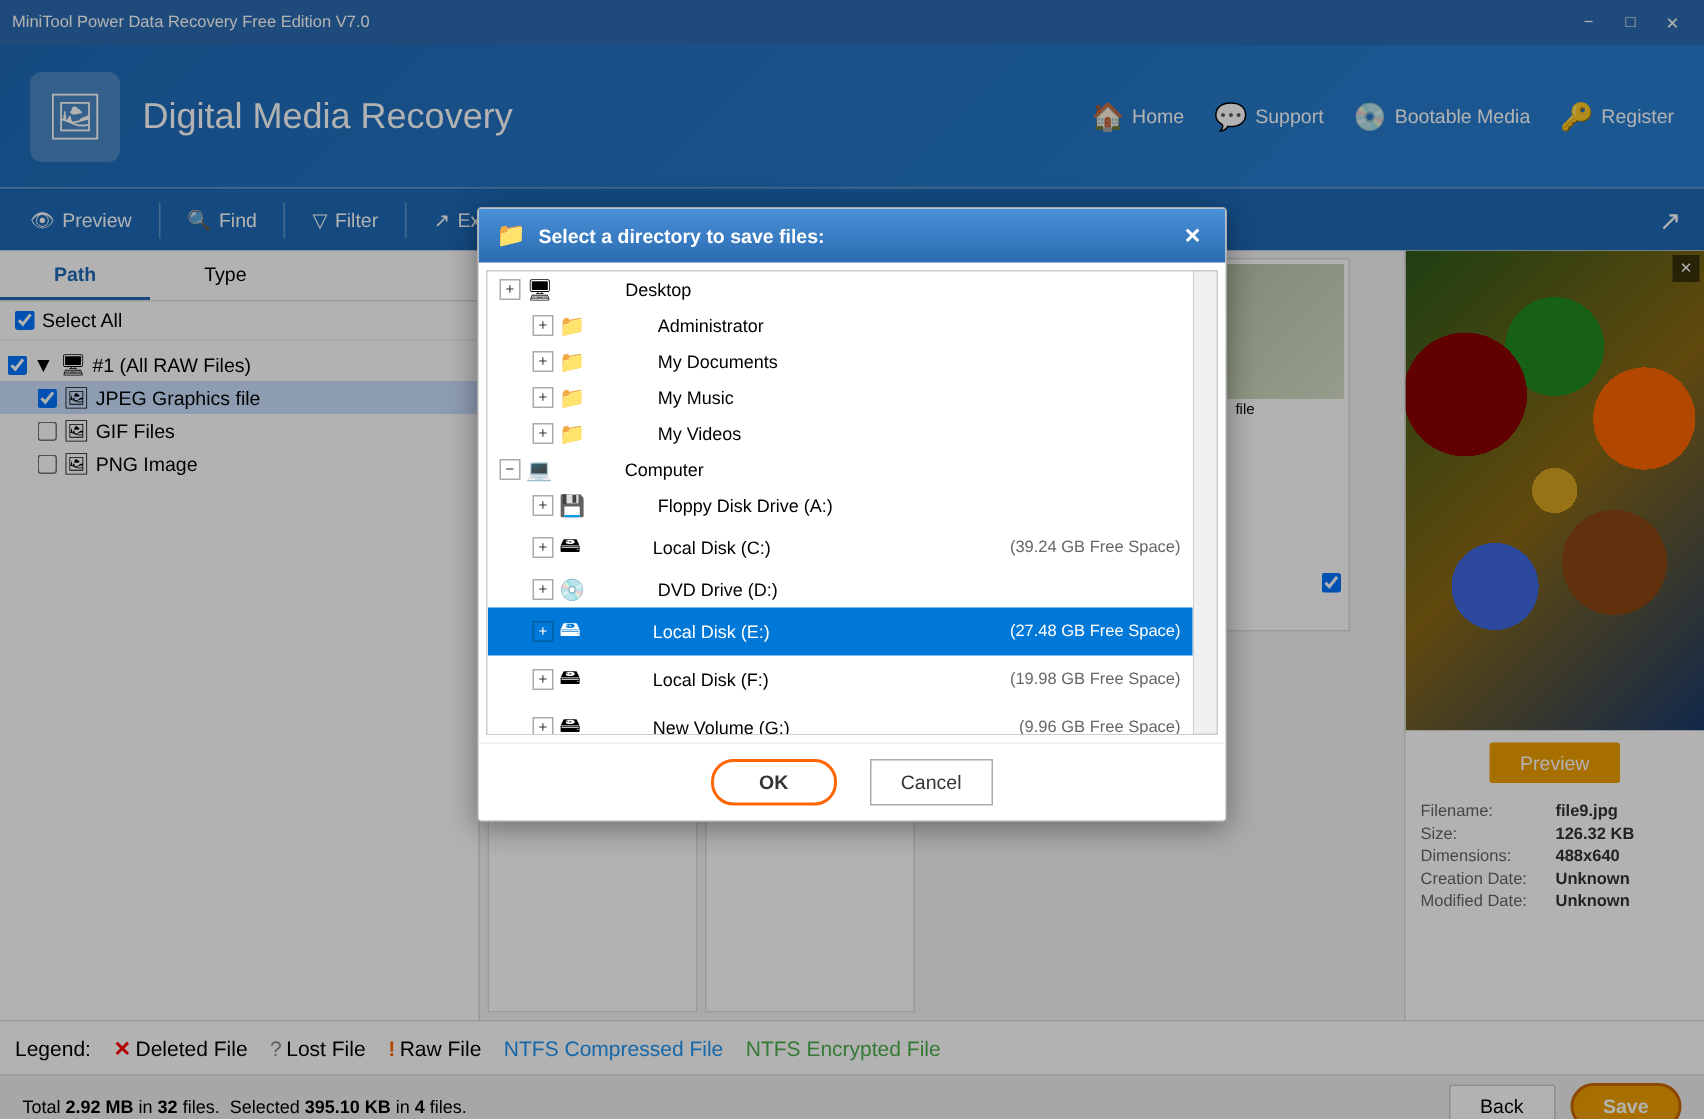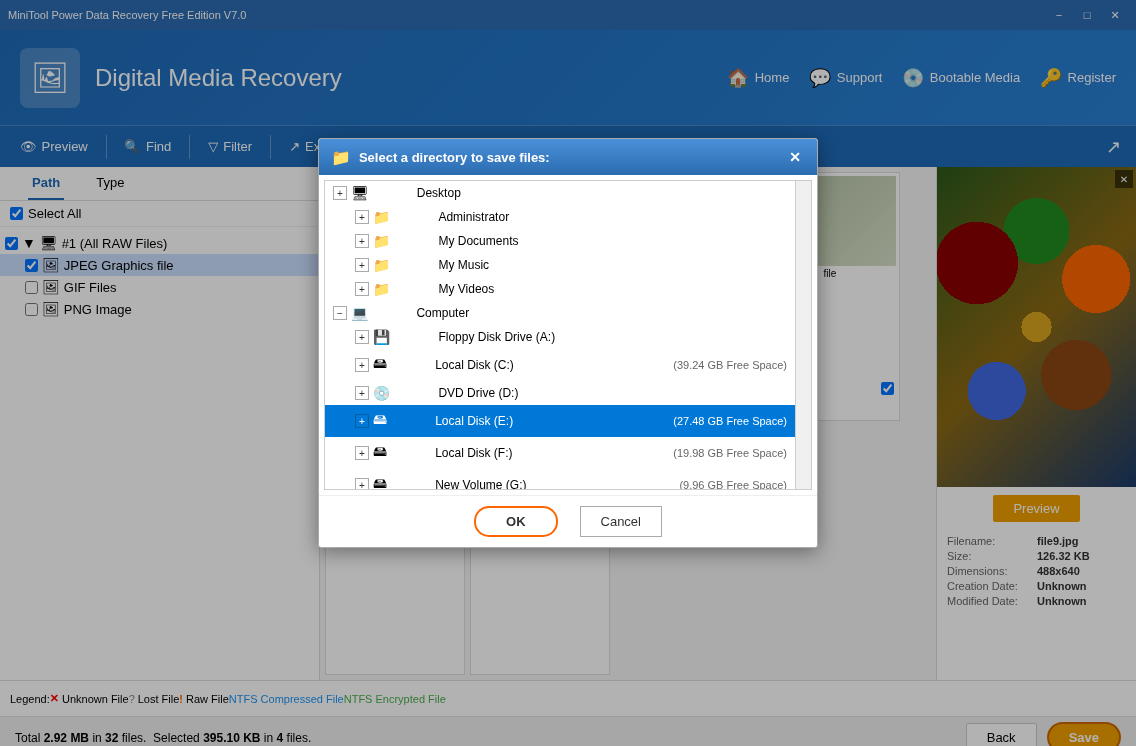--- a/index.html
+++ b/index.html
@@ -90,25 +90,24 @@
       background: white;
       border-right: 1px solid #ddd;
       display: flex;
       flex-direction: column;
     }
     .tabs-header {
       display: flex;
       border-bottom: 1px solid #ddd;
     }
     .tab {
-      padding: 8px 4px;
+      padding: 8px 36px;
       cursor: pointer;
       font-size: 13px;
       border-bottom: 2px solid transparent;
-      margin-left: 28px;
     }
     .tab.active {
       border-bottom: 2px solid #1e6bb8;
       color: #1e6bb8;
       font-weight: bold;
     }
 
     .file-tree { flex: 1; overflow-y: auto; padding: 5px 0; }
     .tree-item {
       display: flex; align-items: center;
@@ -204,21 +203,22 @@
     .file-info-value { color: #333; font-weight: bold; }
 
     
     .legend {
       height: 36px;
       background: white;
       border-top: 1px solid #ddd;
       display: flex;
       align-items: center;
       padding: 0 10px;
-      font-size: 11px;
+      gap: 15px;
+      font-size: 14px;
     }
     .legend-item { display: flex; align-items: center; gap: 3px; }
     .legend-x { color: red; font-weight: bold; }
     .legend-q { color: #888; }
     .legend-excl { color: #ff6600; font-weight: bold; }
     .ntfs-compressed { color: #2196F3; }
     .ntfs-encrypted { color: #4CAF50; }
 
     
     .bottom-bar {
@@ -540,21 +540,21 @@
         <span class="file-info-value">Unknown</span>
       </div>
     </div>
   </div>
 </div>
 
 <div class="legend">
   <span>Legend:</span>
   <div class="legend-item">
     <span class="legend-x">✕</span>
-    <span>Unknown File</span>
+    <span>Deleted File</span>
   </div>
   <div class="legend-item">
     <span class="legend-q">?</span>
     <span>Lost File</span>
   </div>
   <div class="legend-item">
     <span class="legend-excl">!</span>
     <span>Raw File</span>
   </div>
   <div class="legend-item">

